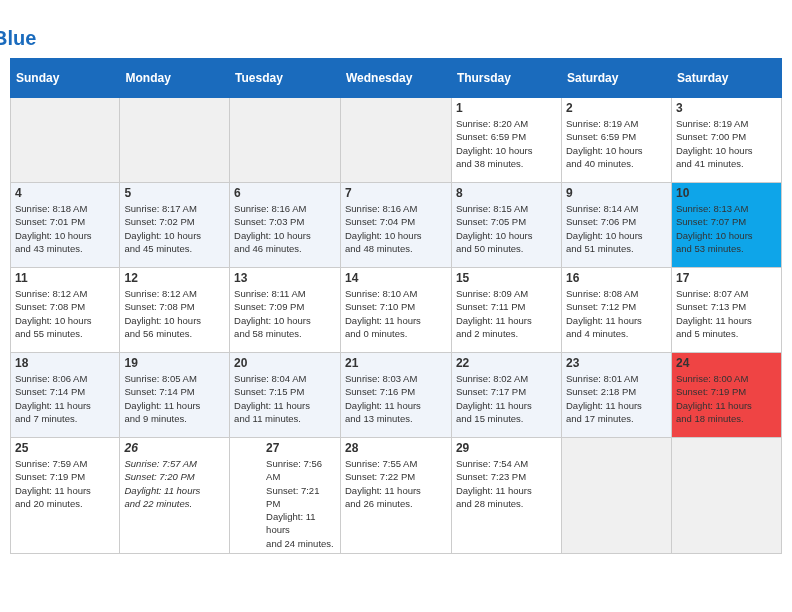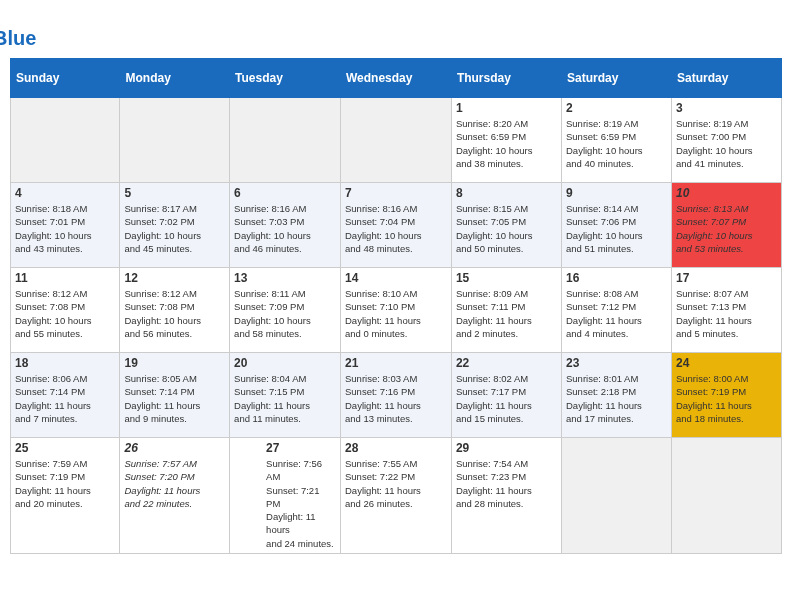--- a/index.html
+++ b/index.html
@@ -178,21 +178,21 @@
 Daylight: 10 hours
 and 50 minutes.</div>
         </td>
         <td style="background: rgb(240, 244, 250);">
           <span class="day-num">9</span>
           <div class="day-info" style="white-space: pre-line;">Sunrise: 8:14 AM
 Sunset: 7:06 PM
 Daylight: 10 hours
 and 51 minutes.</div>
         </td>
-        <td style="background: #ef4444; font-style: italic;">
+        <td style="background: #0ea5e9;">
           <span class="day-num">10</span>
           <div class="day-info" style="white-space: pre-line;">Sunrise: 8:13 AM
 Sunset: 7:07 PM
 Daylight: 10 hours
 and 53 minutes.</div>
         </td>
       </tr>
       <tr>
         <td style="background: rgb(255, 255, 255);">
           <span class="day-num">11</span>
@@ -280,21 +280,21 @@
 Daylight: 11 hours
 and 15 minutes.</div>
         </td>
         <td style="background: rgb(240, 244, 250);">
           <span class="day-num">23</span>
           <div class="day-info" style="white-space: pre-line;">Sunrise: 8:01 AM
 Sunset: 2:18 PM
 Daylight: 11 hours
 and 17 minutes.</div>
         </td>
-        <td style="background: #eab308;">
+        <td style="background: #ef4444;">
           <span class="day-num">24</span>
           <div class="day-info" style="white-space: pre-line;">Sunrise: 8:00 AM
 Sunset: 7:19 PM
 Daylight: 11 hours
 and 18 minutes.</div>
         </td>
       </tr>
       <tr>
         <td style="background: rgb(255, 255, 255);">
           <span class="day-num">25</span>

